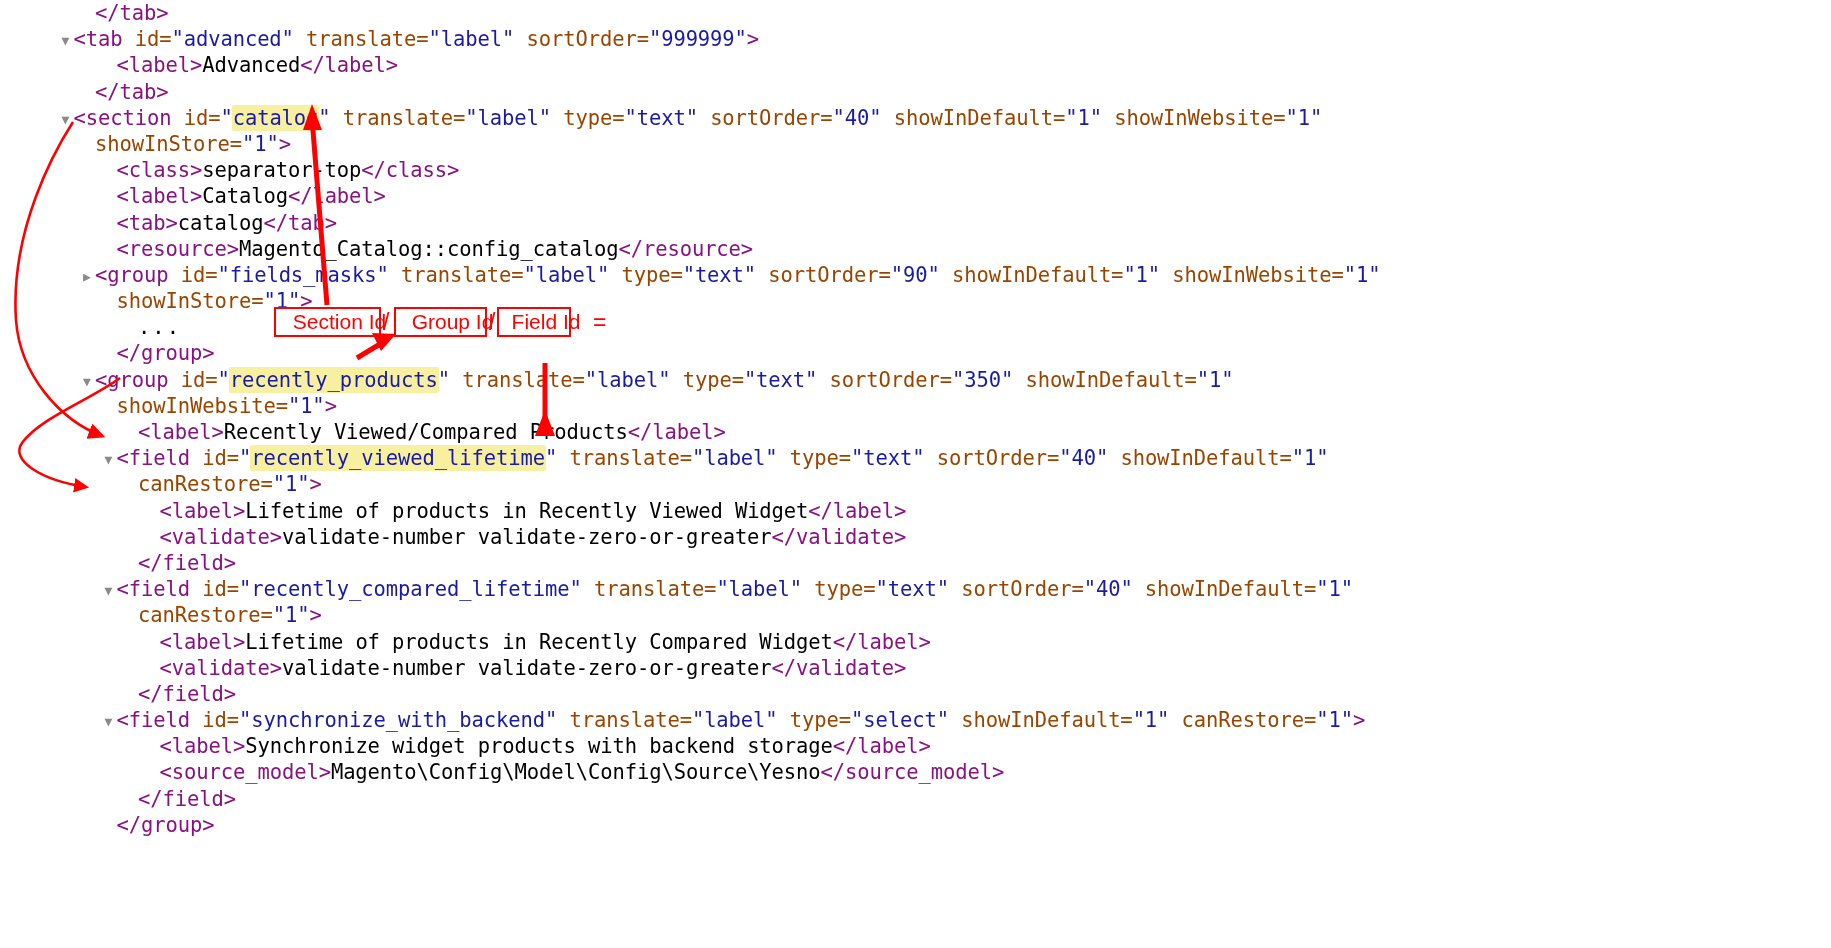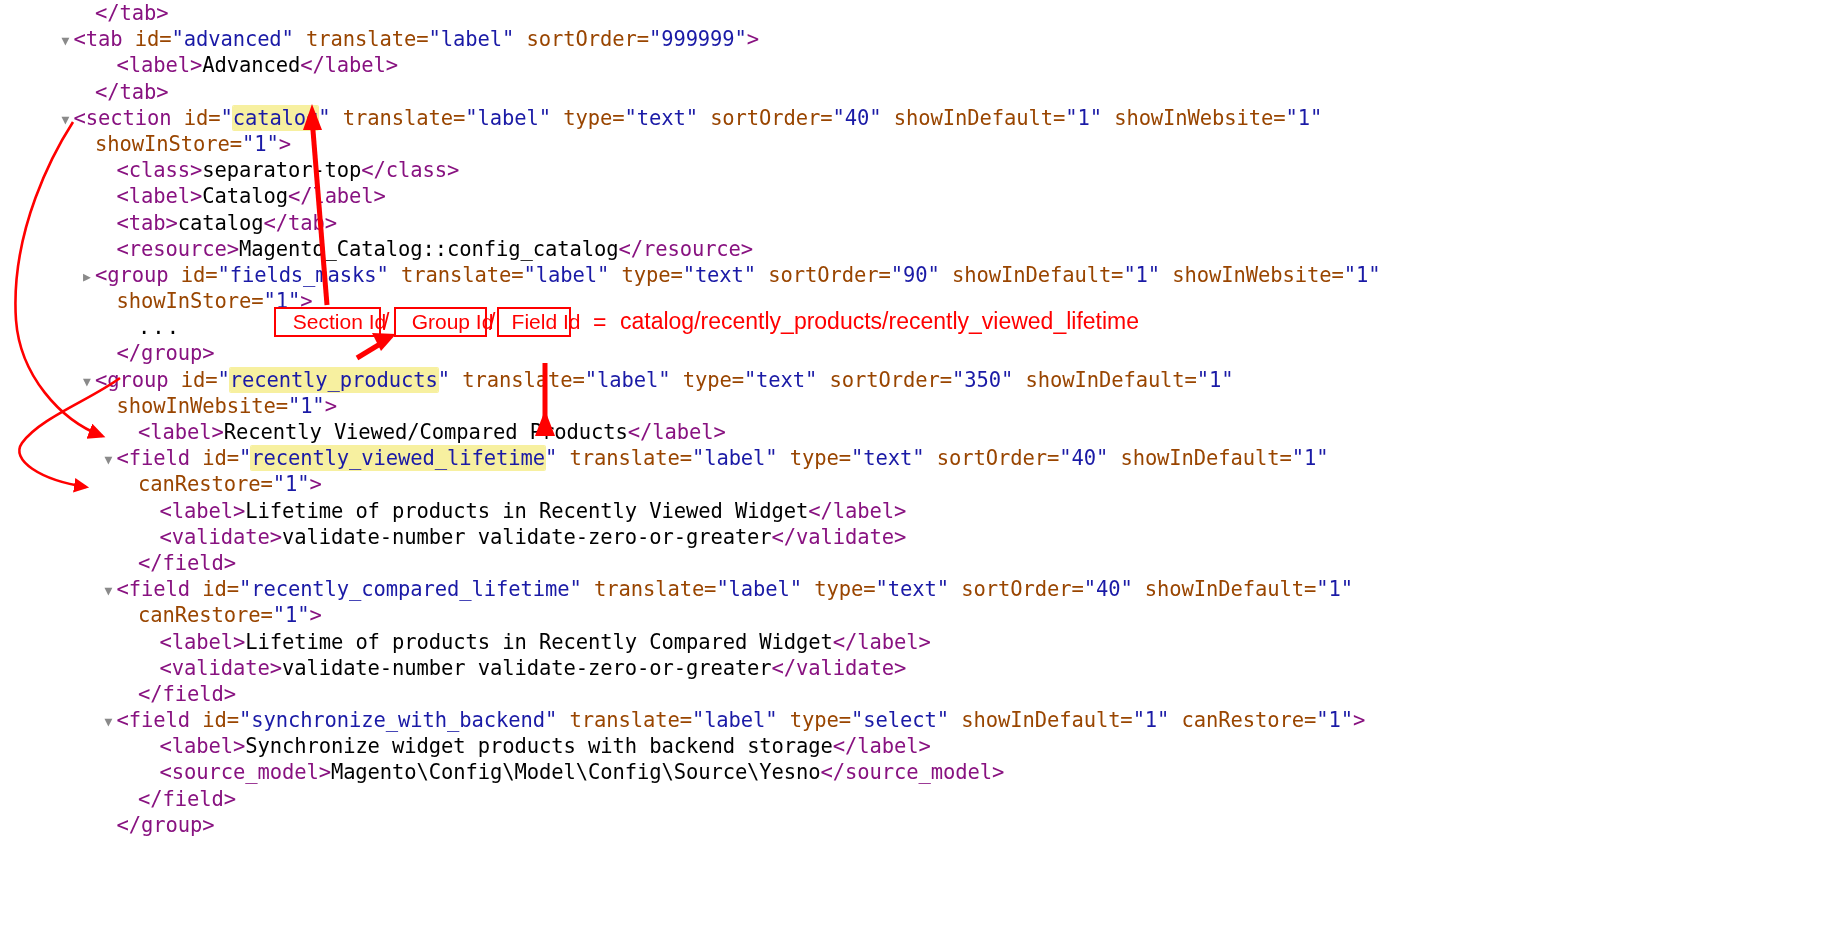--- a/index.html
+++ b/index.html
@@ -134,14 +134,13 @@
   <div class="anno-sep" style="left:383px;top:309px;">/</div>
 
   <div class="anno-box" style="left:394px;top:307px;width:93px;height:30px;">Group Id</div>
 
   <div class="anno-sep" style="left:489px;top:309px;">/</div>
 
   <div class="anno-box" style="left:497px;top:307px;width:74px;height:30px;">Field Id</div>
 
   <div class="anno-text" style="left:593px;top:309px;">=</div>
 
-  <div class="anno-text" style="left:620px;top:308px;">catalog/recently_products/recently_viewed_lifetime</div>
 </div>
 
 </body></html>

